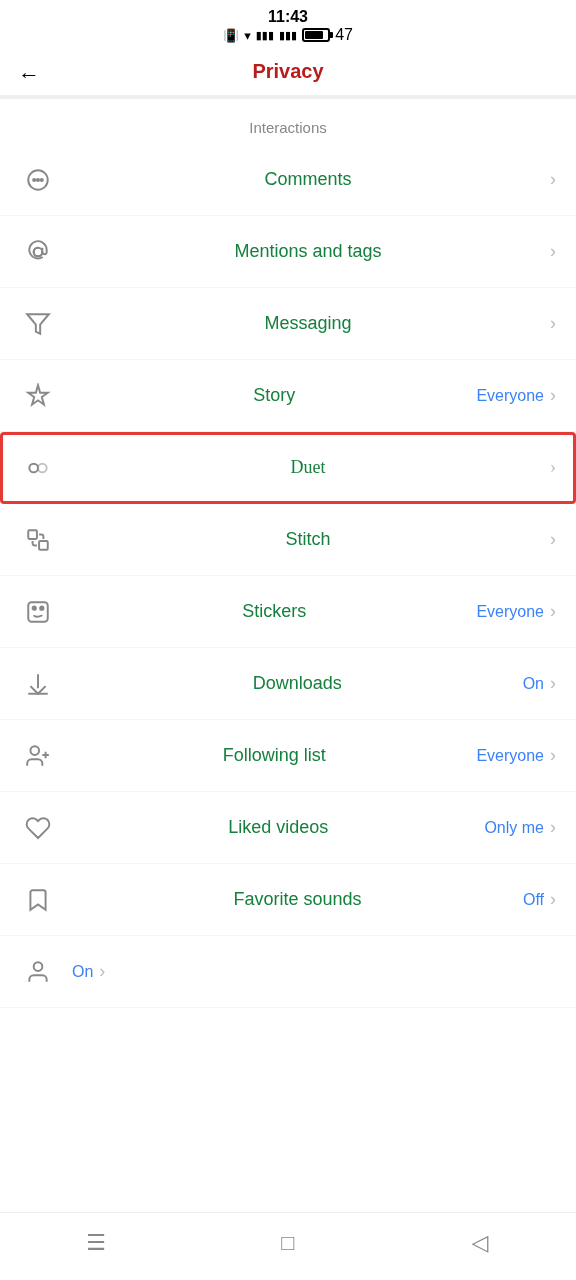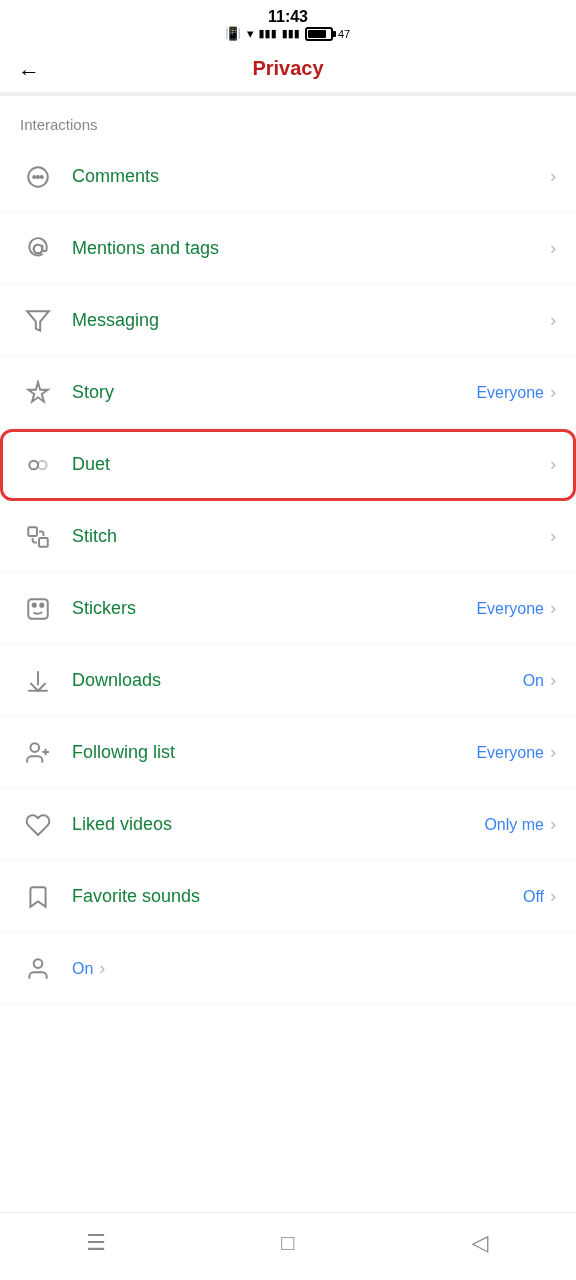--- a/index.html
+++ b/index.html
@@ -94,34 +94,36 @@
       font-size: 15px;
       color: #888;
       font-weight: 400;
       background: #fff;
     }
 
     
     .menu-list {
       background: #fff;
       flex: 1;
+      text-align: center;
     }
     .menu-item {
       display: flex;
       align-items: center;
       padding: 0 20px;
       height: 72px;
       border-bottom: 1px solid #f5f5f5;
       cursor: pointer;
       position: relative;
     }
     .menu-item.highlighted {
       outline: 3px solid #e53935;
       outline-offset: -3px;
-      border-radius: 12px;
+      border-radius: 4px;
+      font-family: Liberation Serif, serif;
     }
     .item-icon {
       width: 36px;
       height: 36px;
       display: flex;
       align-items: center;
       justify-content: center;
       margin-right: 16px;
       flex-shrink: 0;
     }
@@ -184,21 +186,21 @@
 <div class="status-bar">
   <span class="status-time">11:43</span>
   <div class="status-icons">
     <span>📳</span>
     <span>▾</span>
     <span style="font-size:11px;">▮▮▮</span>
     <span style="font-size:11px;">▮▮▮</span>
     <span class="battery-icon">
       <span class="battery-fill"></span>
     </span>
-    <span style="font-size:11px;">47</span>
+    <span style="font-size:16px;">47</span>
   </div>
 </div>
 
 <div class="header">
   <button class="back-btn">←</button>
   <span class="header-title">Privacy</span>
 </div>
 <div class="header-underline"></div>
 
 <div class="menu-list">

